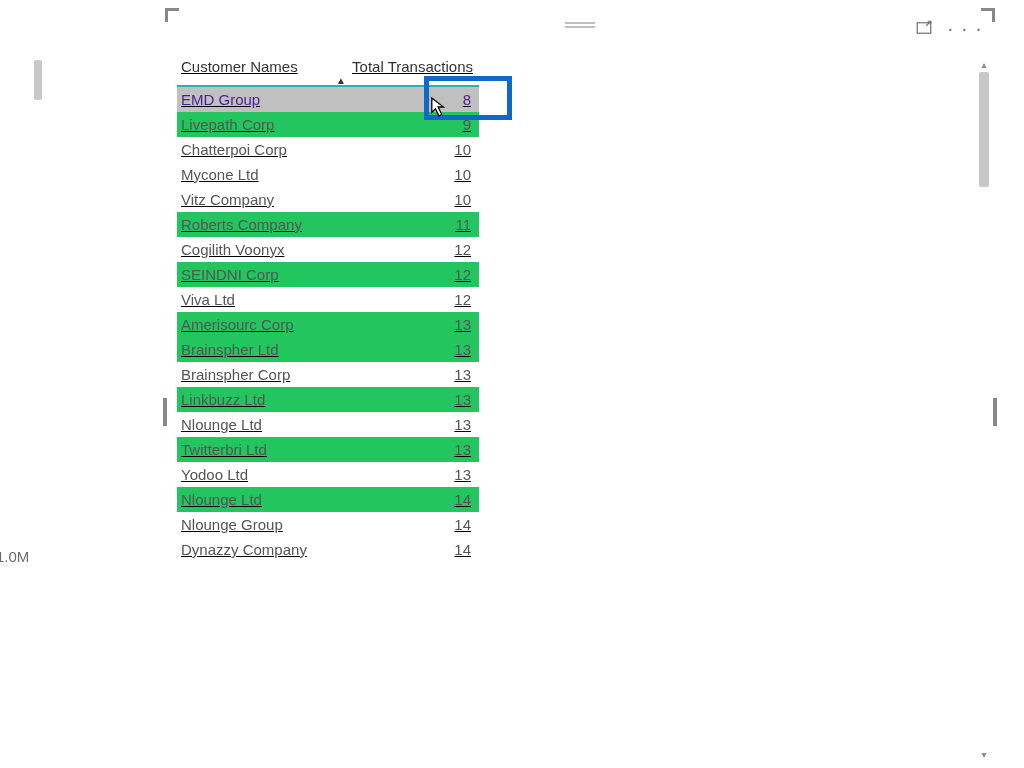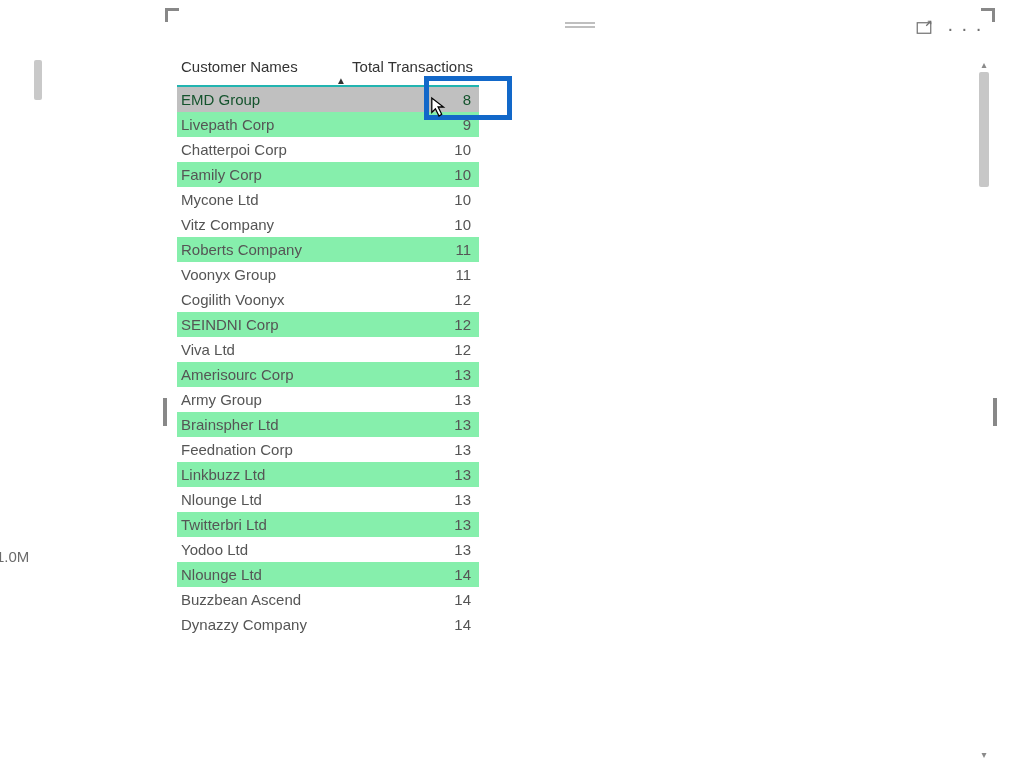--- a/index.html
+++ b/index.html
@@ -81,20 +81,21 @@
     position: absolute;
     left: 12px;
     top: 44px;
     width: 806px;
     height: 710px;
     overflow: hidden;
   }
   table {
     border-collapse: collapse;
     width: 302px;
+    text-decoration: underline;
   }
   thead th {
     text-align: left;
     font-weight: 400;
     font-size: 15px;
     color: #333;
     padding: 6px 6px 10px 4px;
     border-bottom: 2px solid #22b4b0;
     white-space: nowrap;
   }
@@ -106,22 +107,22 @@
     font-size: 10px;
     color: #333;
   }
   tbody td {
     font-size: 15px;
     color: #555;
     padding: 4px 8px 4px 4px;
     white-space: nowrap;
   }
   tbody td.num { text-align: right; }
-  tbody tr.alt td { background: #86efac; }
-  tbody tr.sel td { background: #c0c0c0; color: #14532d; }
+  tbody tr.alt td { background: #22c55e; }
+  tbody tr.sel td { background: #c0c0c0; color: #4c1d95; }
 
   
   .annotation {
     position: absolute;
     border: 5px solid #1268c9;
     width: 88px;
     height: 44px;
     left: 424px;
     top: 76px;
     pointer-events: none;
@@ -205,66 +206,54 @@
             <td class="num">8</td>
           </tr>
           <tr class="alt">
             <td>Livepath Corp</td>
             <td class="num">9</td>
           </tr>
           <tr>
             <td>Chatterpoi Corp</td>
             <td class="num">10</td>
           </tr>
-          <tr class="alt">
-            <td>Family Corp</td>
-            <td class="num">10</td>
-          </tr>
           <tr>
             <td>Mycone Ltd</td>
             <td class="num">10</td>
           </tr>
           <tr>
             <td>Vitz Company</td>
             <td class="num">10</td>
           </tr>
           <tr class="alt">
             <td>Roberts Company</td>
             <td class="num">11</td>
           </tr>
           <tr>
-            <td>Voonyx Group</td>
-            <td class="num">11</td>
-          </tr>
-          <tr>
             <td>Cogilith Voonyx</td>
             <td class="num">12</td>
           </tr>
           <tr class="alt">
             <td>SEINDNI Corp</td>
             <td class="num">12</td>
           </tr>
           <tr>
             <td>Viva Ltd</td>
             <td class="num">12</td>
           </tr>
           <tr class="alt">
             <td>Amerisourc Corp</td>
             <td class="num">13</td>
           </tr>
-          <tr>
-            <td>Army Group</td>
-            <td class="num">13</td>
-          </tr>
           <tr class="alt">
             <td>Brainspher Ltd</td>
             <td class="num">13</td>
           </tr>
           <tr>
-            <td>Feednation Corp</td>
+            <td>Brainspher Corp</td>
             <td class="num">13</td>
           </tr>
           <tr class="alt">
             <td>Linkbuzz Ltd</td>
             <td class="num">13</td>
           </tr>
           <tr>
             <td>Nlounge Ltd</td>
             <td class="num">13</td>
           </tr>
@@ -274,21 +263,21 @@
           </tr>
           <tr>
             <td>Yodoo Ltd</td>
             <td class="num">13</td>
           </tr>
           <tr class="alt">
             <td>Nlounge Ltd</td>
             <td class="num">14</td>
           </tr>
           <tr>
-            <td>Buzzbean Ascend</td>
+            <td>Nlounge Group</td>
             <td class="num">14</td>
           </tr>
           <tr>
             <td>Dynazzy Company</td>
             <td class="num">14</td>
           </tr>
         </tbody>
     </table>
   </div>
 

